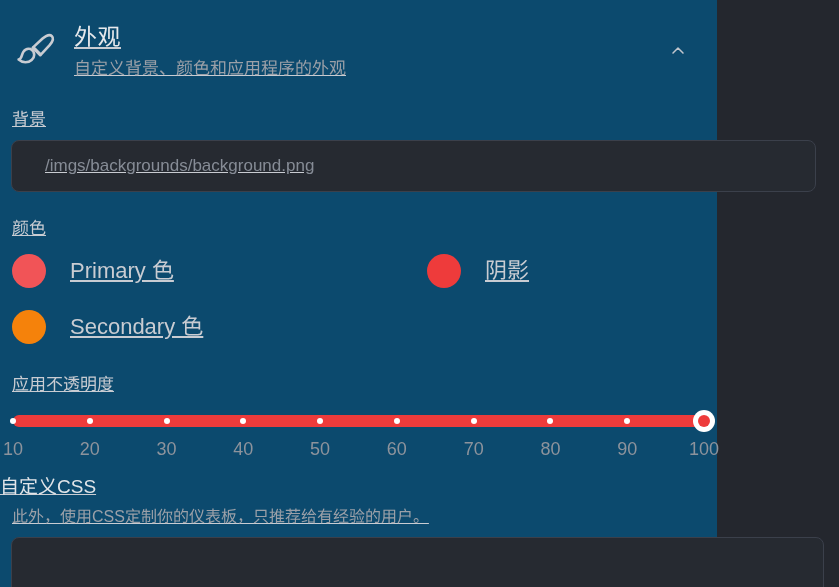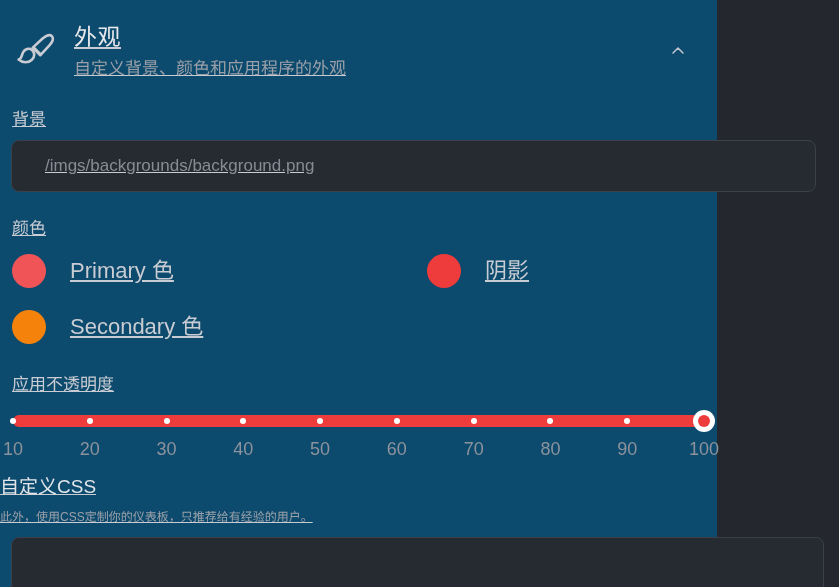--- a/index.html
+++ b/index.html
@@ -190,24 +190,24 @@
 
   
   .css-block { margin-top: 12px; }
   .css-title {
     font-size: 19px;
     line-height: 26px;
     color: #e2e5e9;
     margin-left: 0;
   }
   .css-desc {
-    font-size: 12px;
+    font-size: 16px;
     line-height: 24px;
     color: #9ba0a8;
-    margin: 5px 0 0 0;
+    margin: 5px 0 0 12px;
   }
   .css-area {
     box-sizing: border-box;
     display: block;
     width: 813px;
     height: 60px;
     margin: 8px 0 0 11px;
     background: #262a31;
     border: 1px solid #3b404b;
     border-radius: 8px;

